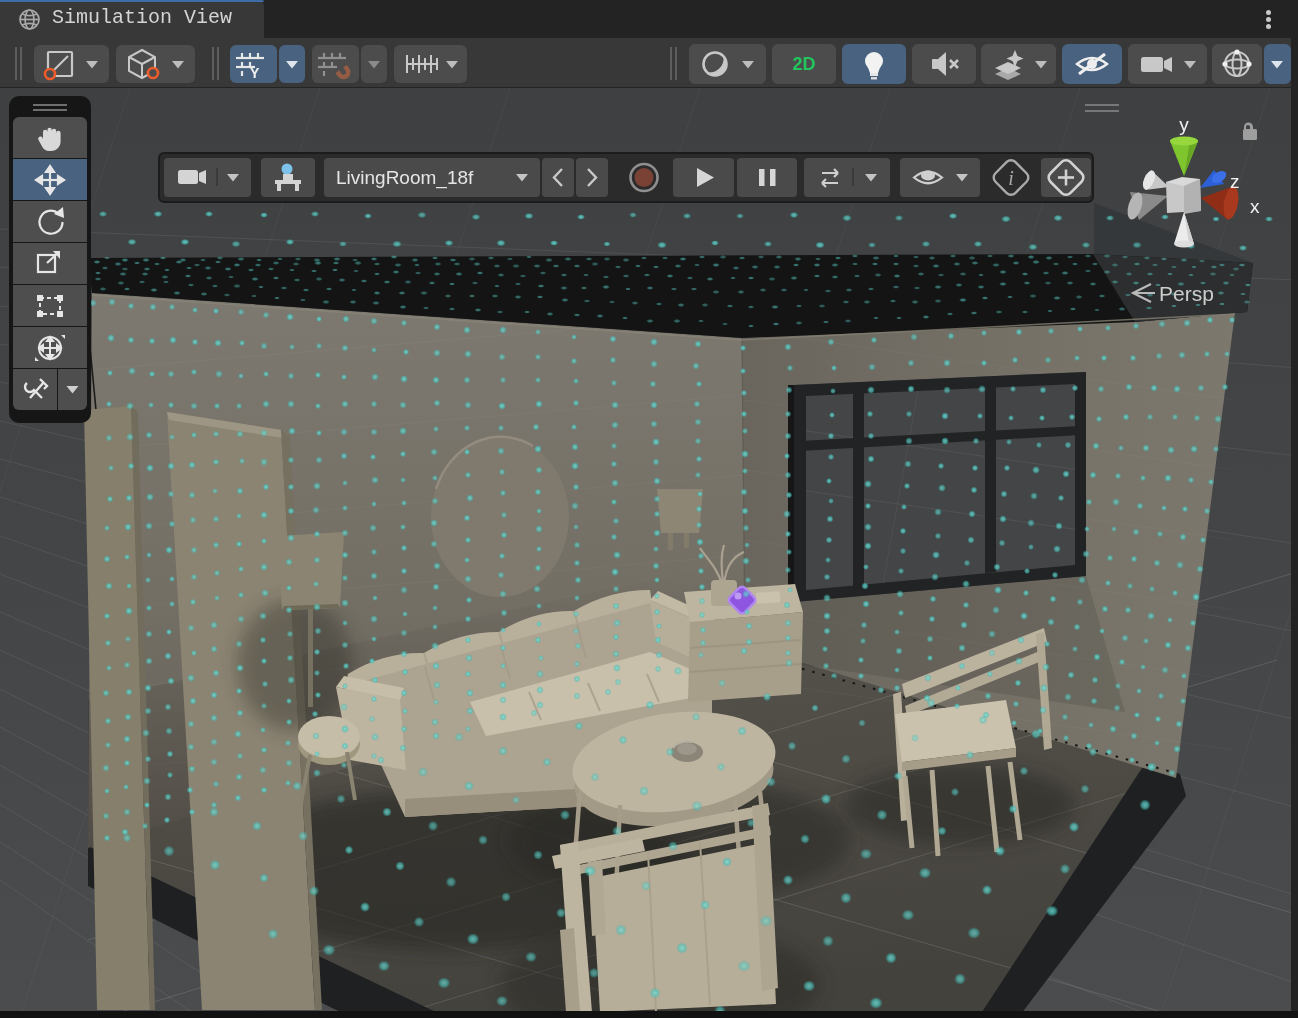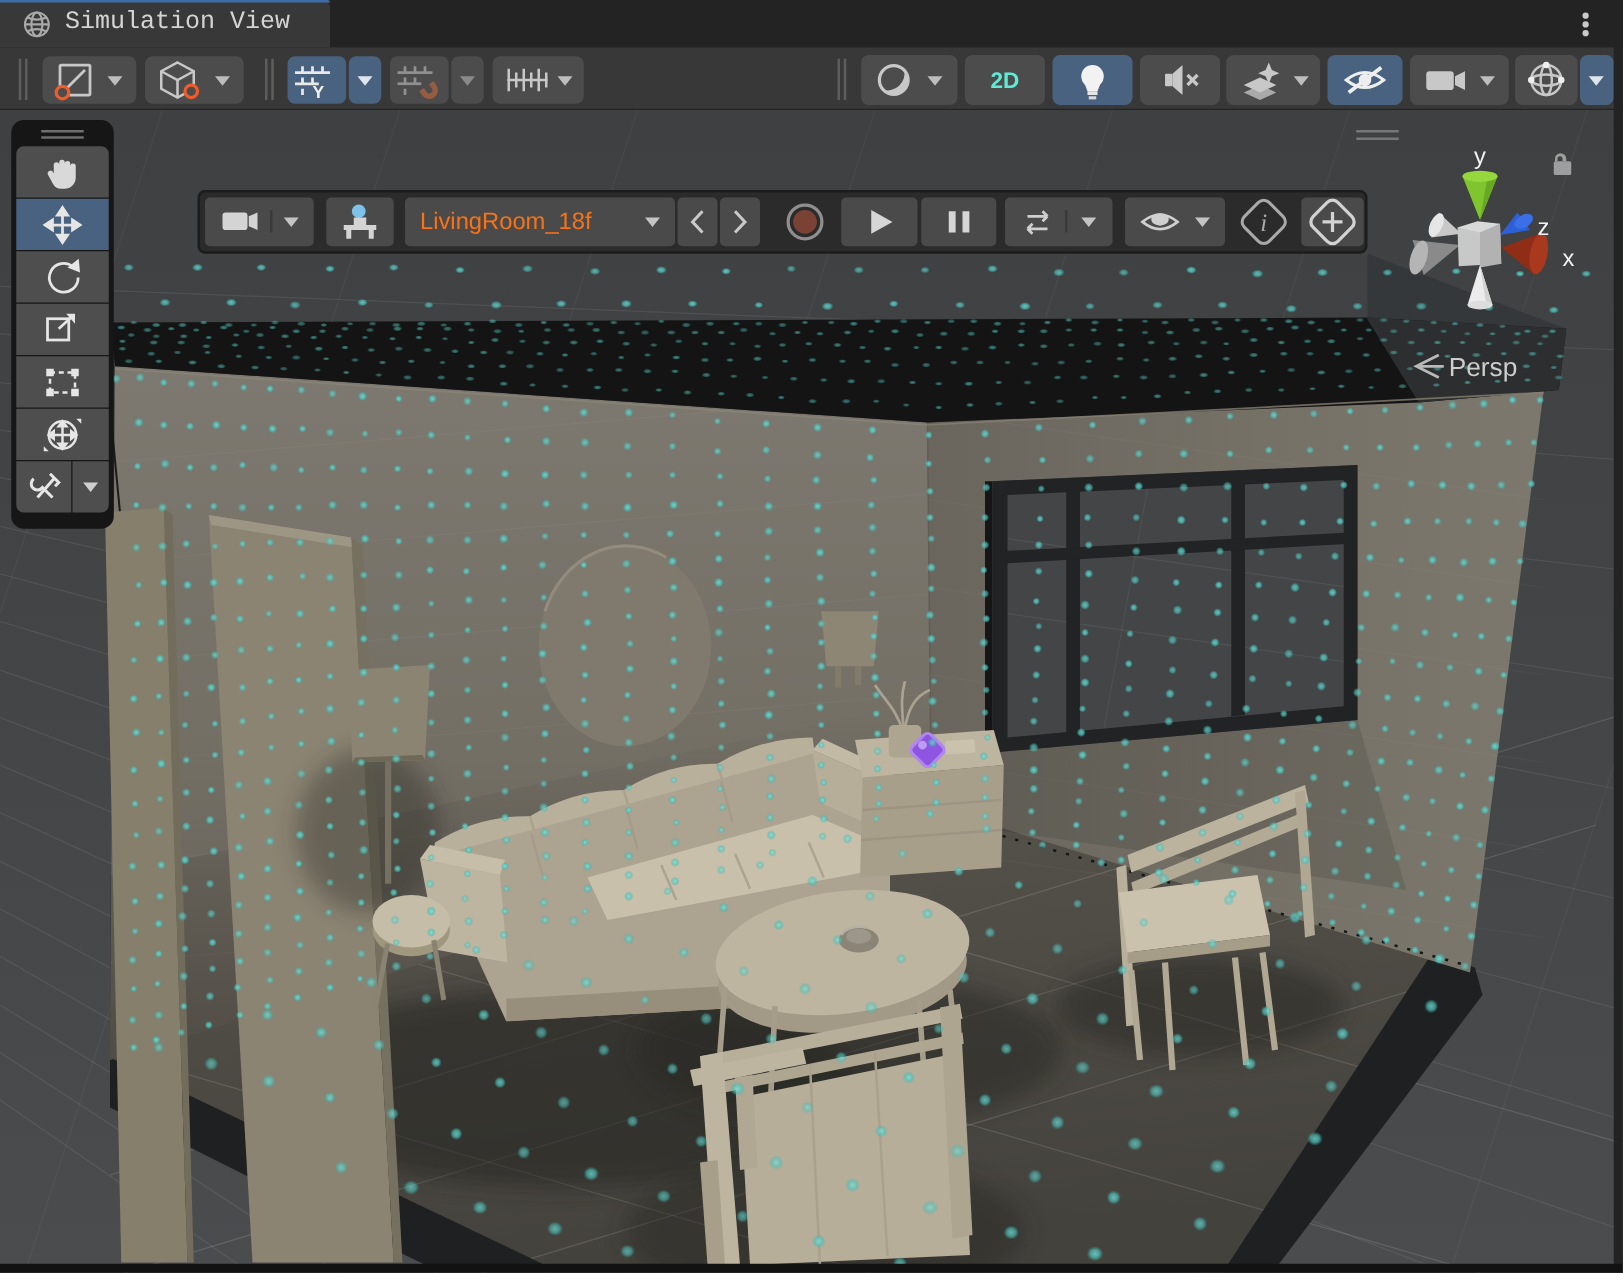--- a/index.html
+++ b/index.html
@@ -1475,21 +1475,21 @@
     </svg>
 <div style="position:absolute;left:670px;top:47px;width:2px;height:33px;background:#5d5d5d;"></div>
     <div style="position:absolute;left:675px;top:47px;width:2px;height:33px;background:#5d5d5d;"></div>
 <div style="position:absolute;left:689px;top:44px;width:77px;height:40px;background:#4c4c4c;border-radius:6px;"></div>
 <svg style="position:absolute;left:689px;top:44px;" width="77" height="40" viewBox="0 0 77 40">
 <circle cx="26" cy="20" r="11.5" fill="none" stroke="#c8c8c8" stroke-width="2.6"></circle>
 <path d="M17.5,28 a11.5,11.5 0 0 0 17,-16 a14,14 0 0 1 -17,16 z" fill="#c8c8c8" stroke="none"></path>
 <polygon points="53.0,17.0 65.0,17.0 59,24.5" fill="#bdbdbd"></polygon>
     </svg>
 <div style="position:absolute;left:772px;top:44px;width:64px;height:40px;background:#4c4c4c;border-radius:6px;"></div>
-<div style="position:absolute;left:772px;top:44px;width:64px;height:40px;line-height:40px;text-align:center;color:#5eead4;font-size:18px;font-weight:bold;">2D</div>
+<div style="position:absolute;left:772px;top:44px;width:64px;height:40px;line-height:40px;text-align:center;color:#22c55e;font-size:18px;font-weight:bold;">2D</div>
 <div style="position:absolute;left:842px;top:44px;width:64px;height:40px;background:#49627f;border-radius:6px;"></div>
 <svg style="position:absolute;left:842px;top:44px;" width="64" height="40" viewBox="0 0 64 40">
 <circle cx="32" cy="17" r="9" fill="#f2f2f2"></circle>
 <polygon points="25,21 39,21 36,29 28,29" fill="#f2f2f2"></polygon>
 <rect x="28" y="29" width="8" height="3" fill="#e7e7e7"></rect>
 <rect x="29" y="33" width="6" height="2.5" fill="#dadada"></rect>
     </svg>
 <div style="position:absolute;left:912px;top:44px;width:64px;height:40px;background:#4c4c4c;border-radius:6px;"></div>
 <svg style="position:absolute;left:912px;top:44px;" width="64" height="40" viewBox="0 0 64 40">
 <g fill="#c8c8c8">
@@ -1622,21 +1622,21 @@
 <svg style="position:absolute;left:261px;top:158px;" width="54" height="39" viewBox="0 0 54 39">
 <circle cx="26" cy="11" r="5.5" fill="#7ec2ea"></circle>
 <g fill="#d4d4d4">
 <path d="M14,22 l26,0 0,4 -26,0 z"></path>
 <rect x="16" y="26" width="4" height="7"></rect>
 <rect x="34" y="26" width="4" height="7"></rect>
 <rect x="22" y="16" width="10" height="6"></rect>
 </g>
     </svg>
 <div style="position:absolute;left:324px;top:158px;width:216px;height:39px;background:#4a4a4a;border-radius:4px;"></div>
-<div style="position:absolute;left:336px;top:158px;width:180px;height:39px;line-height:39px;color:#f97316;font-size:19px;white-space:nowrap;overflow:hidden;">LivingRoom_18f</div>
+<div style="position:absolute;left:336px;top:158px;width:180px;height:39px;line-height:39px;color:#e5e5e5;font-size:19px;white-space:nowrap;overflow:hidden;">LivingRoom_18f</div>
 <svg style="position:absolute;left:504px;top:158px;" width="36" height="39" viewBox="0 0 36 39">
       <polygon points="12.0,16.0 24.0,16.0 18,23.5" fill="#c4c4c4"></polygon>
     </svg>
 <div style="position:absolute;left:542px;top:158px;width:32px;height:39px;background:#4a4a4a;border-radius:4px;"></div>
 <div style="position:absolute;left:576px;top:158px;width:32px;height:39px;background:#4a4a4a;border-radius:4px;"></div>
 <svg style="position:absolute;left:542px;top:158px;" width="32" height="39" viewBox="0 0 32 39">
       <path d="M20,11 L12,19.5 L20,28" stroke="#c9c9c9" stroke-width="2.4" fill="none"></path>
     </svg>
 <svg style="position:absolute;left:576px;top:158px;" width="32" height="39" viewBox="0 0 32 39">
       <path d="M12,11 L20,19.5 L12,28" stroke="#c9c9c9" stroke-width="2.4" fill="none"></path>

